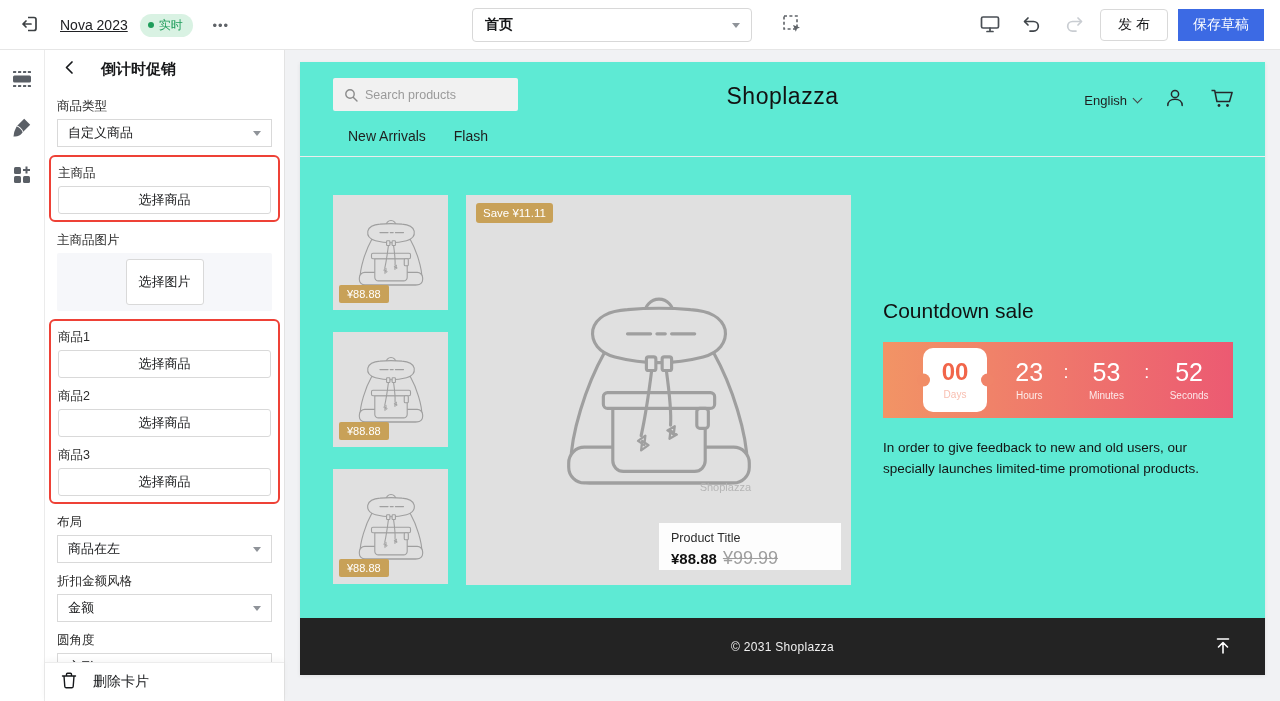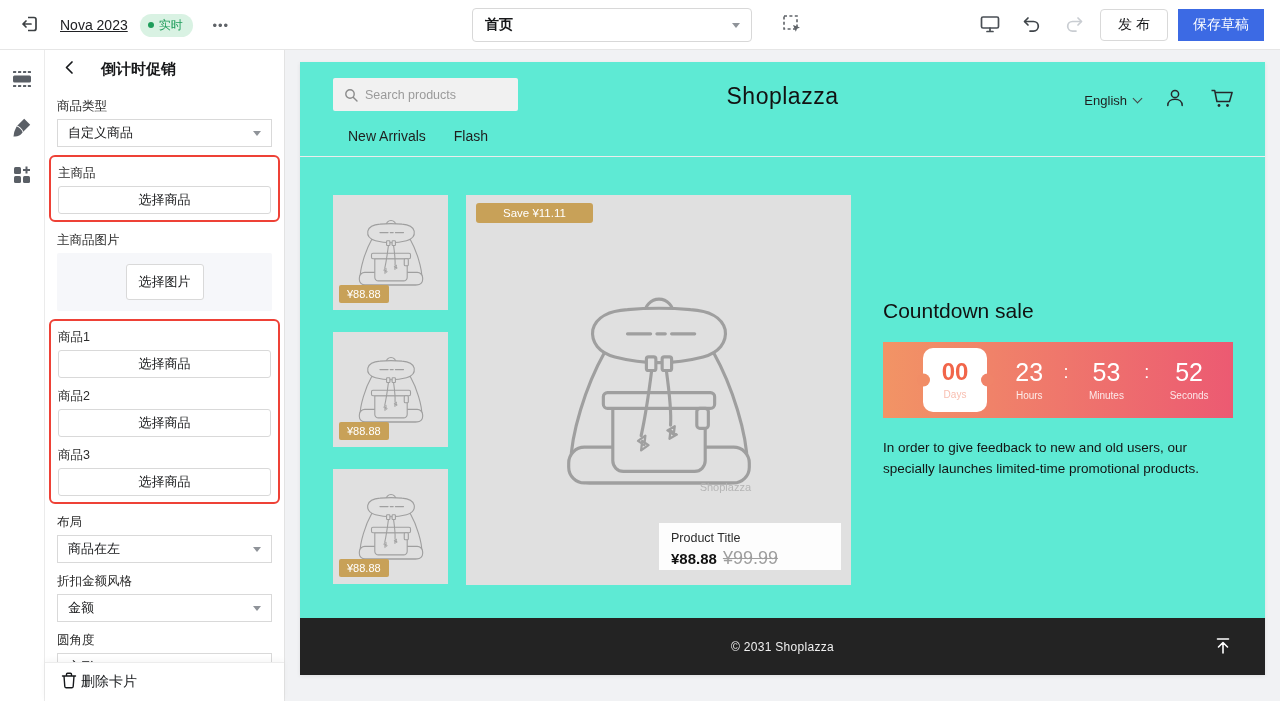--- a/index.html
+++ b/index.html
@@ -46,24 +46,24 @@
   .pselect { height:28px; border:1px solid #d9d9d9; border-radius:0; background:#fff; position:relative;
     display:flex; align-items:center; padding:0 10px; font-size:13px; color:#17181a; cursor:pointer; }
   .pselect .caret { top:11px; right:10px; }
   .pbtn { display:block; width:100%; height:28px; border:1px solid #d9d9d9; border-radius:3px;
     background:#fff; font-size:13px; color:#17181a; cursor:pointer; font-family:inherit; }
   .redbox { border:2.5px solid #ee4136; border-radius:6px; padding:4px 7px 6px; margin:8px -8px 0; }
   .redbox .field-label { margin:10px 0 4px; }
   .redbox .field-label:first-child { margin-top:4px; }
   .img-picker { height:58px; margin-top:4px; background:#f6f7fa; border-radius:2px;
     display:flex; align-items:center; justify-content:center; }
-  .img-picker .pbtn { width:auto; height:36px; padding:0 12px; }
+  .img-picker .pbtn { width:auto; height:46px; padding:0 12px; }
   .panel-footer { position:absolute; left:0; right:0; bottom:0; height:39px; background:#fff;
     border-top:1px solid #ececec; box-shadow:0 -2px 6px rgba(0,0,0,.04); display:flex; align-items:center;
-    padding:0 16px; gap:4px; cursor:pointer; }
+    padding:0 16px; gap:16px; cursor:pointer; }
   .panel-footer span { font-size:14px; font-weight:500; color:#16181b; }
 
   
   .preview { position:absolute; left:285px; top:50px; right:0; bottom:0; background:#f1f2f4; }
   .canvas { position:absolute; left:15px; top:12px; width:965px; height:613px; background:#5eead4;
     box-shadow:0 1px 4px rgba(0,0,0,.08); }
 
   
   .sf-header { position:relative; height:95px; border-bottom:1px solid #ececec; }
   .sf-search { position:absolute; left:33px; top:16px; width:185px; height:33px; background:#f1f1f1;
@@ -83,21 +83,21 @@
 
   
   .thumb-col { position:absolute; left:33px; top:133px; width:115px; }
   .thumb { position:relative; width:115px; height:115px; background:#e0e0e0; margin-bottom:22px;
     display:flex; align-items:center; justify-content:center; cursor:pointer; }
   .price-badge { position:absolute; left:6px; bottom:7px; background:#c8a158; color:#fff;
     font-size:11px; padding:3px 8px; border-radius:2px; }
   .main-img { position:absolute; left:166px; top:133px; width:385px; height:390px; background:#e0e0e0;
     display:flex; align-items:center; justify-content:center; }
   .save-badge { position:absolute; left:10px; top:8px; background:#c8a158; color:#fff; font-size:11.5px;
-    padding:4px 27px; border-radius:3px; }
+    padding:4px 7px; border-radius:3px; }
   .watermark { position:absolute; right:100px; top:286px; font-size:11px; color:#b5b5b5; }
   .price-card { position:absolute; left:193px; top:328px; width:182px; height:47px;
     background:rgba(255,255,255,.93); padding:8px 12px; }
   .pc-title { font-size:12.5px; color:#2c2c2c; margin-bottom:3px; }
   .pc-price { font-size:15px; font-weight:700; color:#111; }
   .pc-orig { font-size:18px; font-weight:400; color:#9e9e9e; text-decoration:line-through; margin-left:6px; }
 
   
   .cd-col { position:absolute; left:583px; top:133px; width:352px; height:390px; }
   .cd-heading { position:absolute; left:0; top:104px; font-size:21px; color:#111; }

